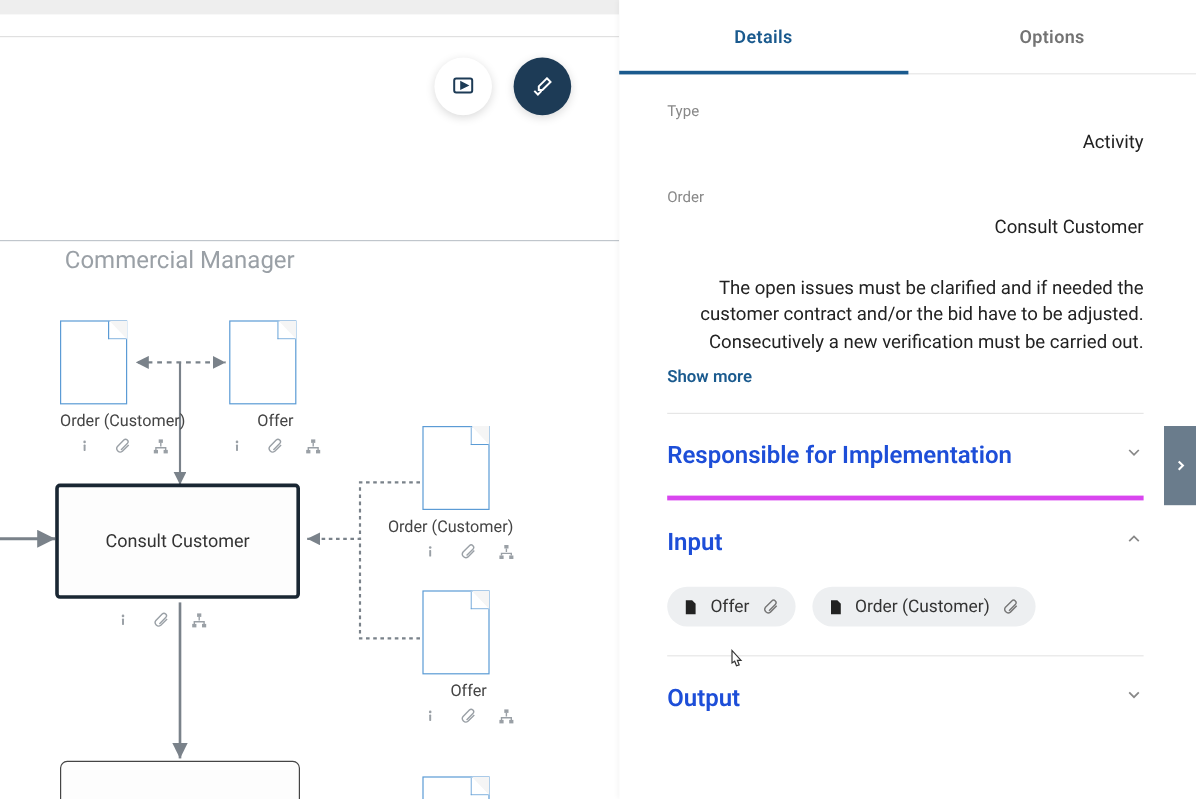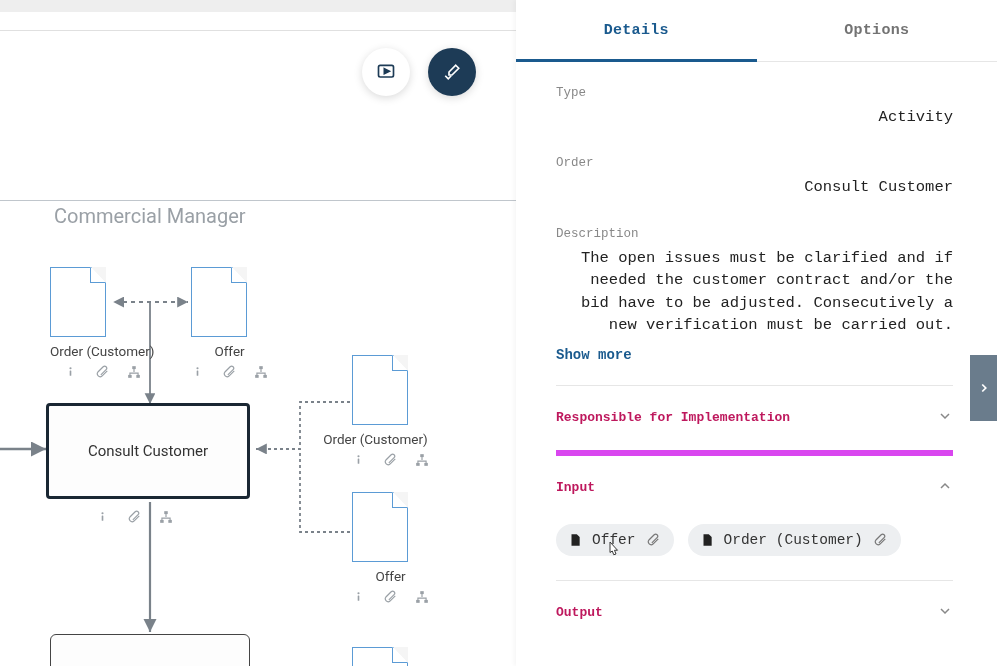--- a/index.html
+++ b/index.html
@@ -130,21 +130,20 @@
 
   
   .right-panel {
     position: absolute;
     left: 516px;
     top: 0;
     width: 481px;
     height: 666px;
     background: #fff;
     box-shadow: -2px 0 4px rgba(0,0,0,0.04);
-    font-family: Liberation Mono, monospace;
   }
 
   .tabs {
     display: flex;
     height: 62px;
     border-bottom: 1px solid #e6e6e6;
   }
   .tab {
     flex: 1;
     display: flex; align-items: center; justify-content: center;
@@ -174,21 +173,21 @@
   .field .fld-label { font-size: 12.5px; color: #888; margin-bottom: 6px; }
   .field .fld-value { font-size: 15.5px; color: #222; line-height: 1.45; text-align: right; }
   .show-more { color: #1a5a8e; font-weight: 600; cursor: pointer; margin-top: 10px; }
 
   .section {
     border-top: 1px solid #e6e6e6;
     padding: 22px 0;
     display: flex; justify-content: space-between; align-items: center;
     cursor: pointer;
   }
-  .section .sec-title { font-size: 13px; font-weight: 600; color: #be185d; }
+  .section .sec-title { font-size: 20px; font-weight: 600; color: #1d4ed8; }
   .section .chev { color: #888; }
 
   .chips {
     display: flex; gap: 14px; flex-wrap: wrap;
     padding: 4px 0 24px 0;
   }
   .chip {
     display: inline-flex; align-items: center; gap: 10px;
     background: #edeff1;
     border-radius: 22px;
@@ -415,35 +414,34 @@
   <div class="panel-body">
     <div class="field">
       <div class="fld-label">Type</div>
       <div class="fld-value">Activity</div>
     </div>
     <div class="field">
       <div class="fld-label">Order</div>
       <div class="fld-value">Consult Customer</div>
     </div>
     <div class="field" style="margin-bottom:22px">
-      <div class="fld-label">Description</div>
       <div class="fld-value">The open issues must be clarified and if needed the customer contract and/or the bid have to be adjusted. Consecutively a new verification must be carried out.</div>
       <div class="show-more">Show more</div>
     </div>
 
     <div class="section">
       <span class="sec-title">Responsible for Implementation</span>
       <span class="chev">
         <svg width="16" height="16" viewBox="0 0 24 24" fill="none" stroke="currentColor" stroke-width="2.2">
             <polyline points="6 9 12 15 18 9"></polyline>
           </svg>
       </span>
     </div>
 
-    <div class="section" style="border-top:6px solid #d946ef;">
+    <div class="section" style="border-top:4px solid #d946ef;">
       <span class="sec-title">Input</span>
       <span class="chev">
         <svg width="16" height="16" viewBox="0 0 24 24" fill="none" stroke="currentColor" stroke-width="2.2">
             <polyline points="6 15 12 9 18 15"></polyline>
           </svg>
       </span>
     </div>
 
     <div class="chips">
       <div class="chip">

